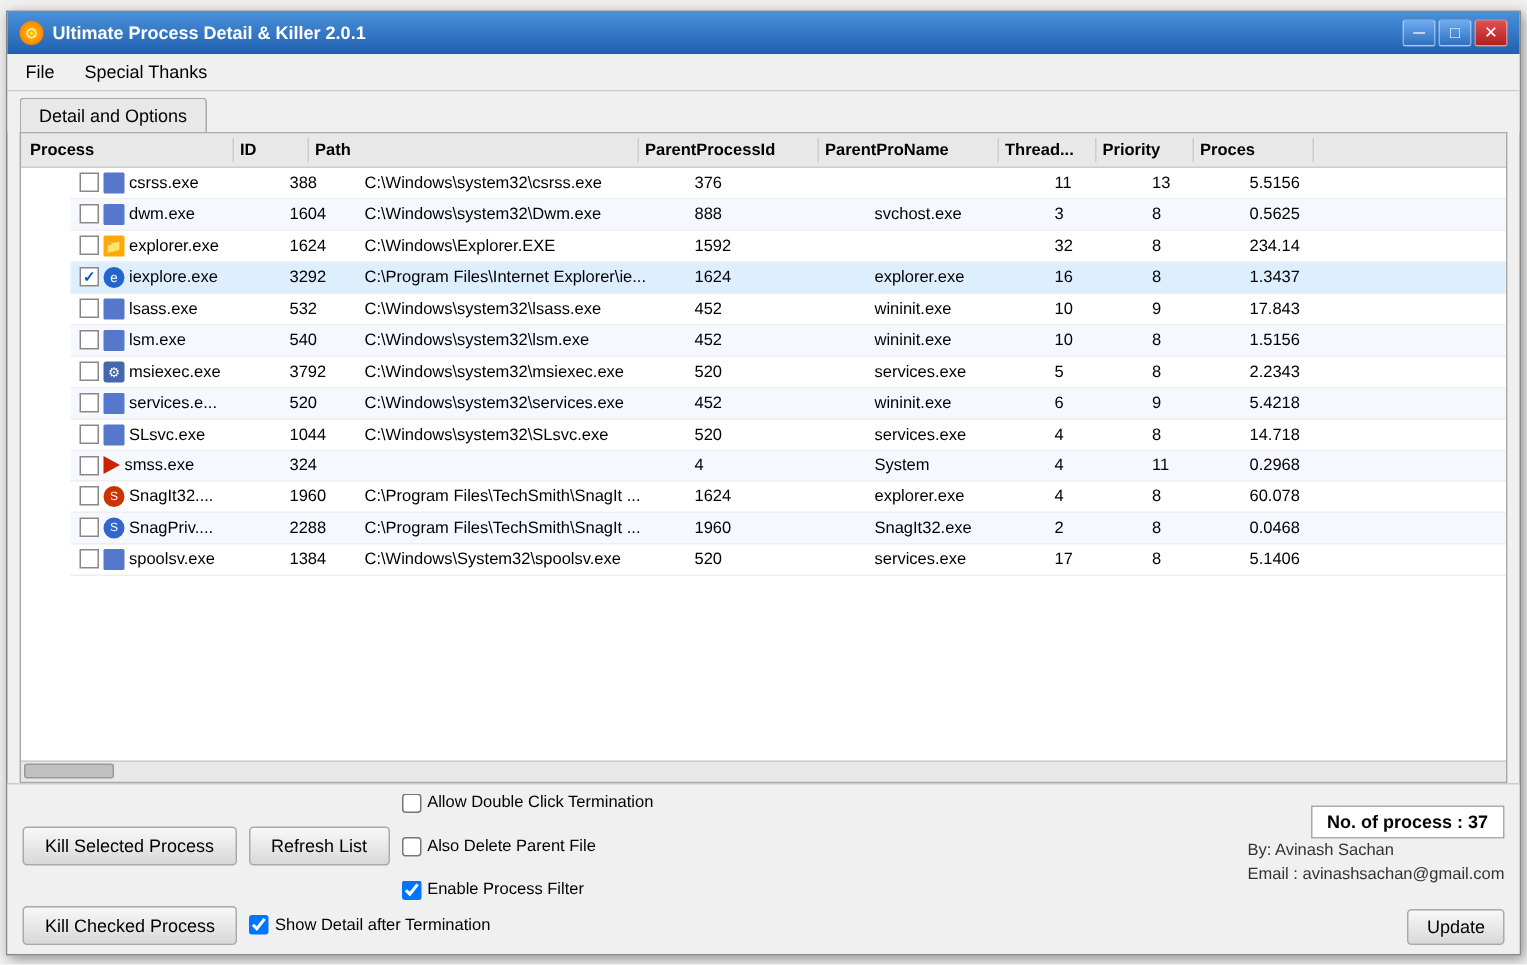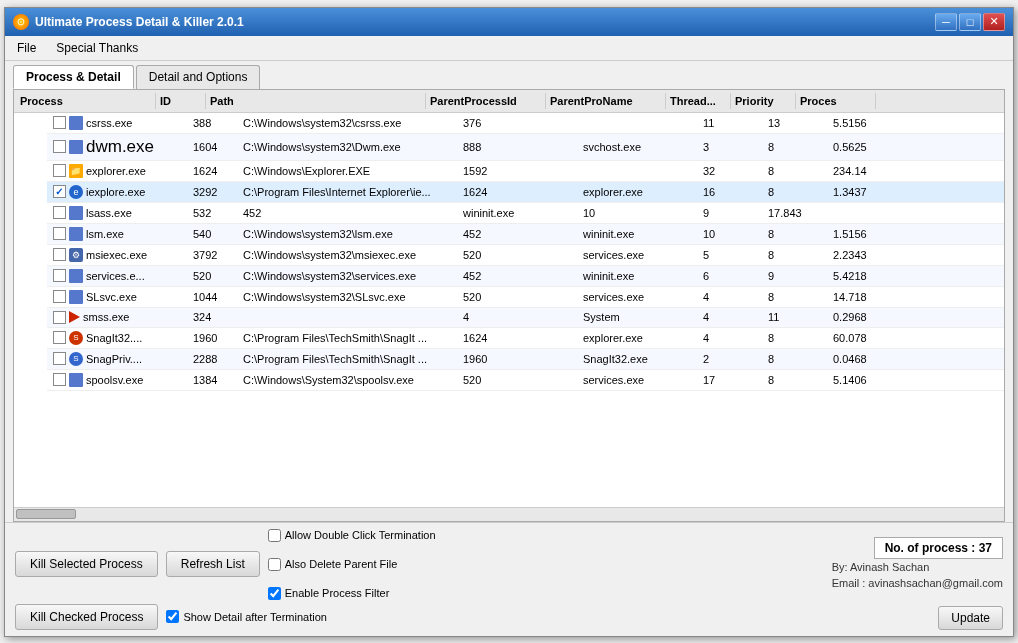--- a/index.html
+++ b/index.html
@@ -254,21 +254,20 @@
       <button class="title-btn close">✕</button>
     </div>
   </div>
 
   <div class="menu-bar">
     <span class="menu-item">File</span>
     <span class="menu-item">Special Thanks</span>
   </div>
 
   <div class="tabs-bar">
-    <div class="tab active">Process &amp; Detail</div>
     <div class="tab">Detail and Options</div>
   </div>
 
   <div class="tab-content">
 
     <div class="table-header">
       <div class="table-header-cell">Process</div>
       <div class="table-header-cell">ID</div>
       <div class="table-header-cell">Path</div>
       <div class="table-header-cell">ParentProcessId</div>
@@ -290,21 +289,21 @@
       <div class="table-cell">376</div>
       <div class="table-cell"></div>
       <div class="table-cell">11</div>
       <div class="table-cell">13</div>
       <div class="table-cell">5.5156</div>
     </div>
         <div class="table-row">
       <div class="table-cell">
         <span style="border:1px solid #888;background:white;width:13px;height:13px;flex-shrink:0;display:inline-flex;align-items:center;justify-content:center;cursor:pointer;"></span>
         <div style="width:14px;height:14px;background:#5577cc;border-radius:1px;flex-shrink:0;"></div>
-        <span style="font-size:17px;">dwm.exe</span>
+        <span style="font-size:11px;">dwm.exe</span>
       </div>
       <div class="table-cell">1604</div>
       <div class="table-cell">C:\Windows\system32\Dwm.exe</div>
       <div class="table-cell">888</div>
       <div class="table-cell">svchost.exe</div>
       <div class="table-cell">3</div>
       <div class="table-cell">8</div>
       <div class="table-cell">0.5625</div>
     </div>
         <div class="table-row">
@@ -335,20 +334,21 @@
       <div class="table-cell">8</div>
       <div class="table-cell">1.3437</div>
     </div>
         <div class="table-row">
       <div class="table-cell">
         <span style="border:1px solid #888;background:white;width:13px;height:13px;flex-shrink:0;display:inline-flex;align-items:center;justify-content:center;cursor:pointer;"></span>
         <div style="width:14px;height:14px;background:#5577cc;border-radius:1px;flex-shrink:0;"></div>
         <span style="font-size:11px;">lsass.exe</span>
       </div>
       <div class="table-cell">532</div>
+      <div class="table-cell">C:\Windows\system32\lsass.exe</div>
       <div class="table-cell">452</div>
       <div class="table-cell">wininit.exe</div>
       <div class="table-cell">10</div>
       <div class="table-cell">9</div>
       <div class="table-cell">17.843</div>
     </div>
         <div class="table-row">
       <div class="table-cell">
         <span style="border:1px solid #888;background:white;width:13px;height:13px;flex-shrink:0;display:inline-flex;align-items:center;justify-content:center;cursor:pointer;"></span>
         <div style="width:14px;height:14px;background:#5577cc;border-radius:1px;flex-shrink:0;"></div>

